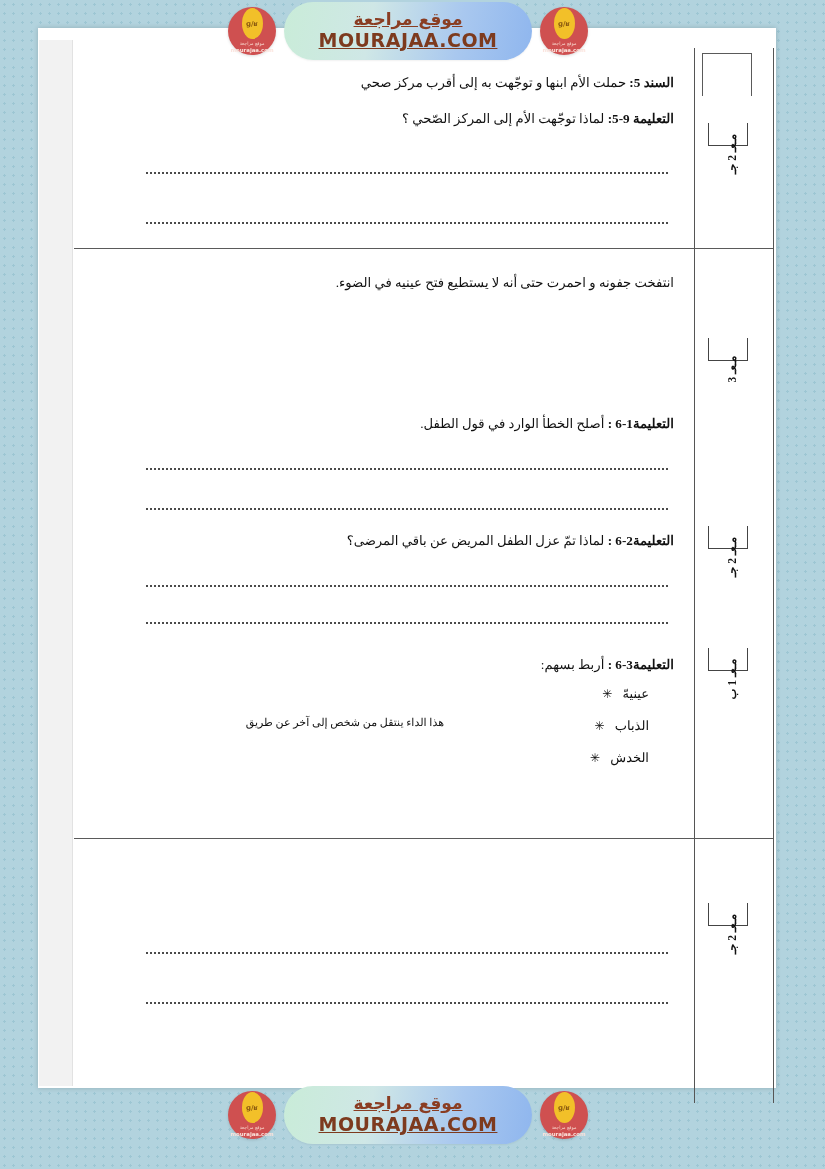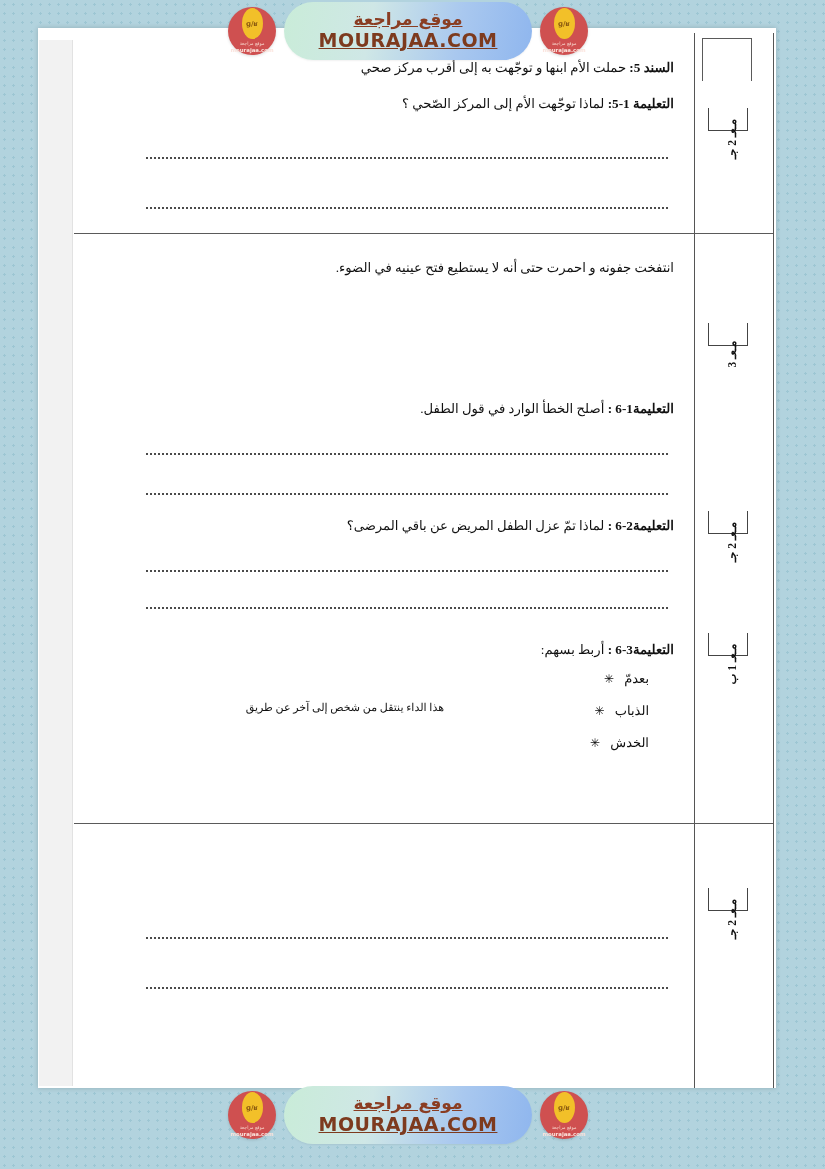--- a/index.html
+++ b/index.html
@@ -35,21 +35,21 @@
     width: 33px;
     height: 1046px;
     background: #f2f2f2;
     border-right: 1px solid #e2e2e2;
   }
 
   
   .exam-table {
     position: absolute;
     left: 74px;
-    top: 33px;
+    top: 48px;
     width: 700px;
     height: 1055px;
   }
 
   .content-col {
     position: absolute;
     left: 0px;
     top: 0px;
     width: 620px;
     height: 1055px;
@@ -273,21 +273,21 @@
 
     <div class="block w-main" style="top:22px;">
       <p class="para">
         <span class="lbl">السند 5:</span>
         <span>حملت الأم ابنها و توجّهت به إلى أقرب مركز صحي</span>
       </p>
     </div>
 
     <div class="block w-main" style="top:58px;">
       <p class="para">
-        <span class="lbl">التعليمة 1-5:</span>
+        <span class="lbl">التعليمة 9-5:</span>
         <span>لماذا توجّهت الأم إلى المركز الصّحي ؟</span>
       </p>
     </div>
 
     <div class="dots" style="right:26px; top:122px; width:522px;"></div>
     <div class="dots" style="right:26px; top:172px; width:522px;"></div>
 
     <div class="block w-main" style="top:222px;">
       <p class="para">انتفخت جفونه و احمرت حتى أنه لا يستطيع فتح عينيه في الضوء.</p>
     </div>
@@ -316,21 +316,21 @@
     <div class="block w-main" style="top:592px;margin-top:12px;">
       <p class="para">
         <span class="lbl">التعليمة3-6 :</span>
         <span>أربط بسهم:</span>
       </p>
     </div>
 
     <div class="match-wrap" style="top:630px; height:115px;">
       <div class="match-items">
         <div>
-          <span>بعدمّ</span>
+          <span>عينيهّ</span>
           <span class="star">✳</span>
         </div>
         <div>
           <span>الذباب</span>
           <span class="star">✳</span>
         </div>
         <div>
           <span>الخدش</span>
           <span class="star">✳</span>
         </div>

